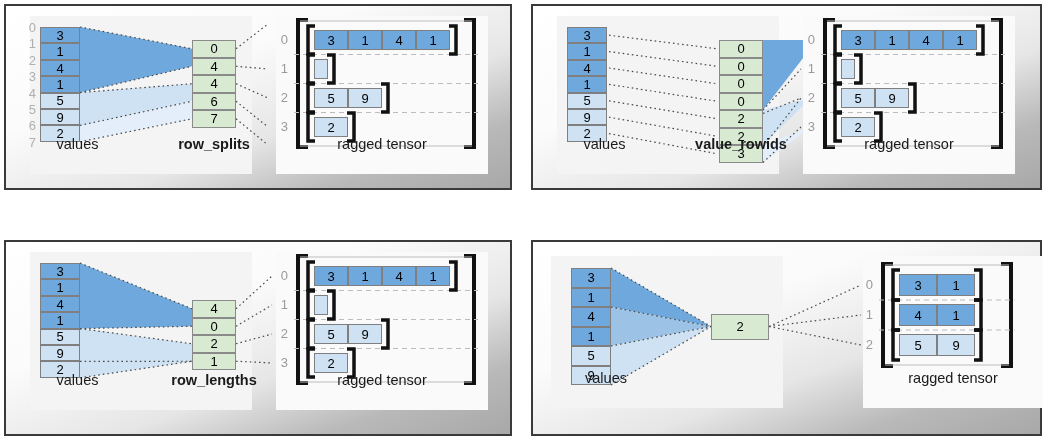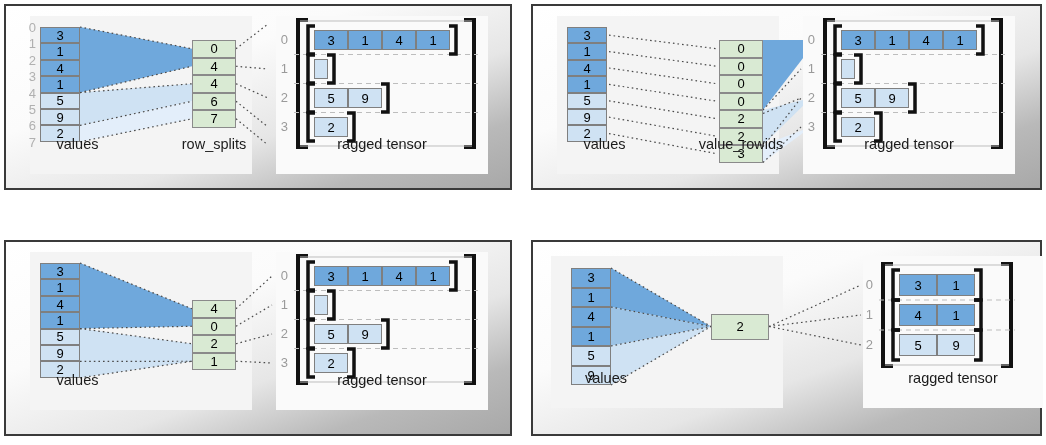--- a/index.html
+++ b/index.html
@@ -25,21 +25,21 @@
 
   .card-label{
     position:absolute;
     left:0;right:0;
     text-align:center;
     color:#1a1a1a;
     font-size:14.5px;
     line-height:16px;
     white-space:pre-line;
   }
-  .card-label.bold{font-weight:normal;}
+  .card-label.bold{font-weight:bold;}
 
   
   .colwrap{position:absolute;}
   .cell{
     position:absolute;
     box-sizing:border-box;
     border:1px solid #7f7f7f;
     display:flex;align-items:center;justify-content:center;
     font-size:13px;color:#000;
     font-family:"Liberation Sans", sans-serif;
@@ -256,20 +256,21 @@
           <div class="cell lite" style="left: 0px; top: 82px; width: 40px; height: 16.4px;">9</div>
           <div class="cell lite" style="left: 0px; top: 98.4px; width: 40px; height: 16.4px;">2</div>
         </div>
         <div class="card-label" style="left: 24px; top: 130px; width: 95px;">values</div>
         <div class="colwrap" style="left: 186px; top: 58px; width: 44px; height: 70px;">
           <div class="cell green" style="left: 0px; top: 0px; width: 44px; height: 17.5px;">4</div>
           <div class="cell green" style="left: 0px; top: 17.5px; width: 44px; height: 17.5px;">0</div>
           <div class="cell green" style="left: 0px; top: 35px; width: 44px; height: 17.5px;">2</div>
           <div class="cell green" style="left: 0px; top: 52.5px; width: 44px; height: 17.5px;">1</div>
         </div>
+        <div class="card-label bold" style="left: 126px; top: 130px; width: 164px;">row_lengths</div>
         <svg width="508" height="196" class="overlay">
           <path d="M 302 14 L 292 14 L 292 141 L 302 141" fill="none" stroke="#111" stroke-width="4" stroke-linecap="butt"></path>
           <path d="M 458 14 L 468 14 L 468 141 L 458 141" fill="none" stroke="#111" stroke-width="4" stroke-linecap="butt"></path>
           <line x1="294" y1="15" x2="466" y2="15" stroke="#bdbdbd" stroke-width="1"></line>
           <line x1="294" y1="140" x2="466" y2="140" stroke="#bdbdbd" stroke-width="1"></line>
           <line x1="288" y1="48.5" x2="472" y2="48.5" stroke="#bdbdbd" stroke-width="1" stroke-dasharray="5 4"></line>
           <line x1="288" y1="77.5" x2="472" y2="77.5" stroke="#bdbdbd" stroke-width="1" stroke-dasharray="5 4"></line>
           <line x1="288" y1="106.5" x2="472" y2="106.5" stroke="#bdbdbd" stroke-width="1" stroke-dasharray="5 4"></line>
           <path d="M 309 20 L 302 20 L 302 48 L 309 48" fill="none" stroke="#111" stroke-width="3.5"></path>
           <path d="M 443 20 L 450 20 L 450 48 L 443 48" fill="none" stroke="#111" stroke-width="3.5"></path>

